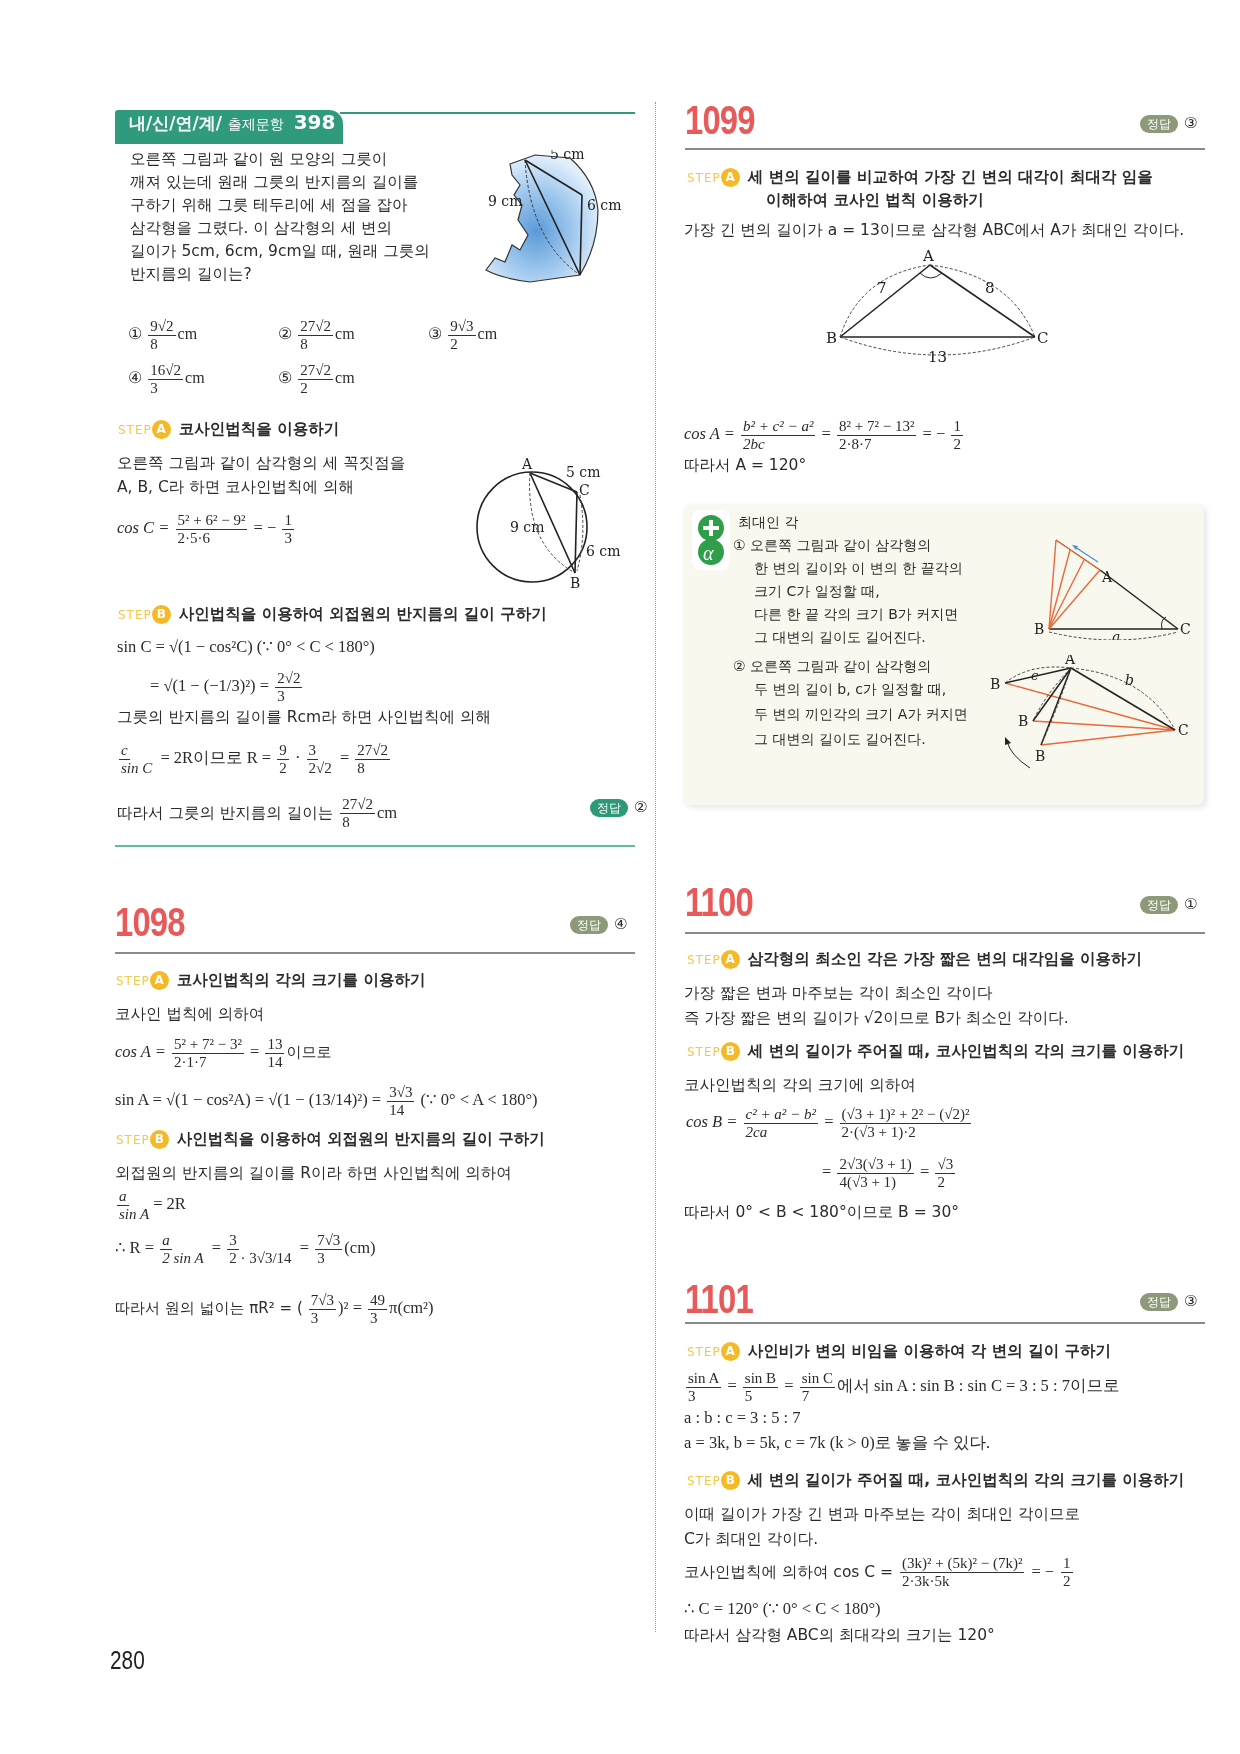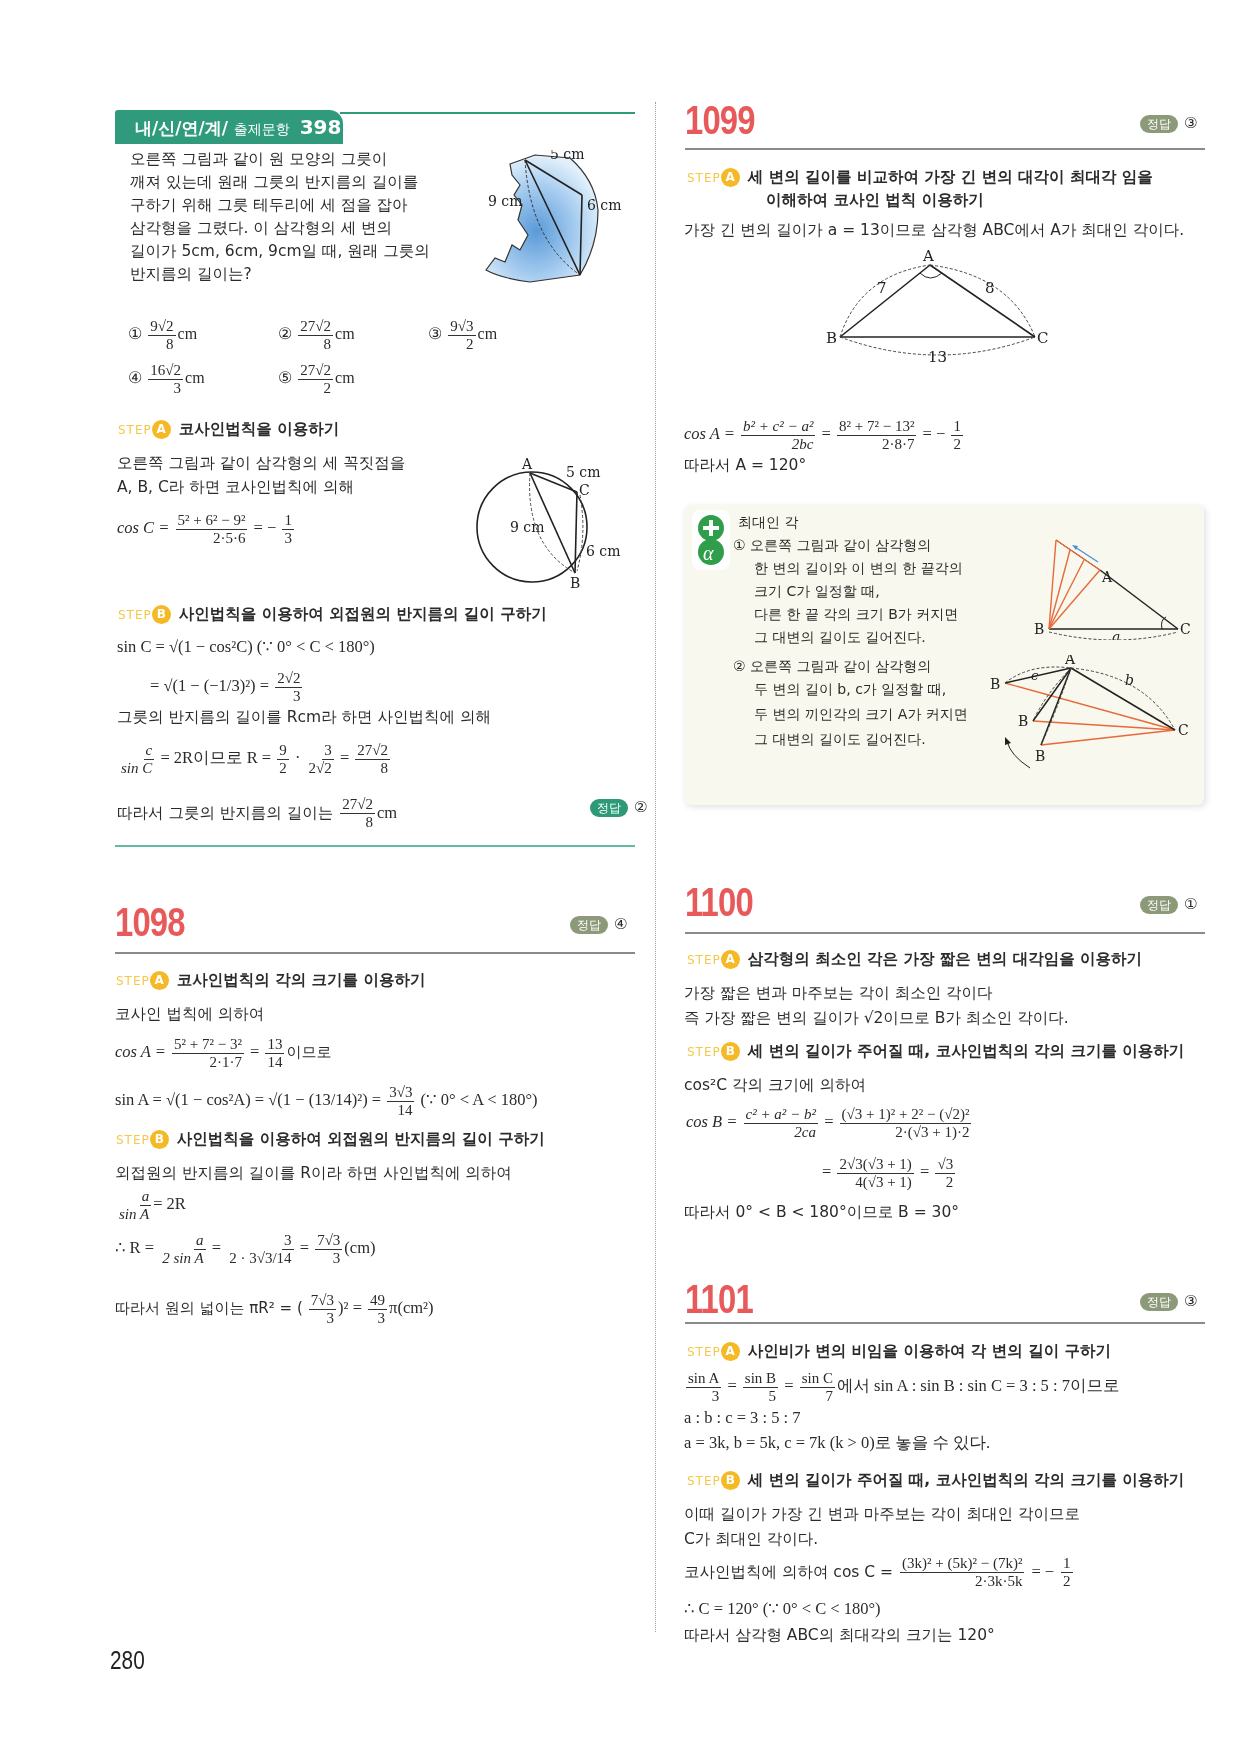--- a/index.html
+++ b/index.html
@@ -3,33 +3,33 @@
 <meta charset="utf-8">
 <style>
   * { box-sizing: border-box; margin: 0; padding: 0; }
   html, body { width: 1240px; height: 1754px; background: #fff; }
   body { position: relative; font-family: "DejaVu Sans", sans-serif; color: #2b2b2b; font-size: 15px; overflow: hidden; }
   .abs { position: absolute; }
   .serif { font-family: "DejaVu Serif", "Liberation Serif", serif; }
   .line { position: absolute; white-space: nowrap; font-size: 15.5px; line-height: 22px; }
   .math { font-family: "Liberation Serif", "DejaVu Serif", serif; font-size: 16.5px; }
   .it { font-style: italic; }
-  .frac { display: inline-flex; flex-direction: column; align-items: flex-end; vertical-align: middle; margin: 0 2px; font-family: "Liberation Serif", serif; font-size: 15px; line-height: 17px; }
+  .frac { display: inline-flex; flex-direction: column; align-items: flex-start; vertical-align: middle; margin: 0 2px; font-family: "Liberation Serif", serif; font-size: 15px; line-height: 17px; }
   .frac .num { border-bottom: 1px solid #333; padding: 0 2px; }
   .frac .den { padding: 0 2px; }
   .step { position: absolute; white-space: nowrap; font-weight: bold; font-size: 15.5px; line-height: 22px; }
   .step .tag { color: #f5c84a; font-weight: normal; letter-spacing: 1px; font-size: 12px; }
   .step .circ { display: inline-block; width: 19px; height: 19px; border-radius: 50%; background: #f5b926; color: #fff; font-size: 12px; line-height: 19px; text-align: center; vertical-align: 1px; margin-right: 8px; font-weight: bold; }
   .probnum { position: absolute; font-family: "Liberation Sans", sans-serif; font-weight: bold; font-size: 40px; color: #e85a5a; letter-spacing: -1px; transform: scaleX(0.82); transform-origin: left; }
   .hr { position: absolute; height: 2px; background: #8a8a8a; }
   .answer { position: absolute; white-space: nowrap; font-size: 15px; }
   .answer .pill { display: inline-block; background: #8d9a7a; color: #fff; border-radius: 10px; padding: 0 7px; font-size: 12px; line-height: 18px; margin-right: 6px; }
   .answer .pill.green { background: #2d9a77; }
   .divider { position: absolute; left: 655px; top: 102px; width: 0; height: 1530px; border-left: 1.5px dotted #9c9c9c; }
-  .header-tab { position: absolute; left: 115px; top: 110px; height: 34px; width: 228px; background: #2f9b7c; border-radius: 3px 14px 0 0; color: #fff; font-weight: bold; font-size: 17px; line-height: 34px; padding-left: 20px; white-space: nowrap; }
+  .header-tab { position: absolute; left: 115px; top: 110px; height: 34px; width: 228px; background: #2f9b7c; border-radius: 3px 14px 0 0; color: #fff; font-weight: bold; font-size: 17px; line-height: 24px; padding-left: 14px; white-space: nowrap; }
   .header-tab .small { font-size: 14px; font-weight: normal; }
   .header-tab .big { font-size: 20px; margin-left: 4px; }
   .header-line { position: absolute; left: 340px; top: 112px; width: 295px; height: 2px; background: #2f9b7c; }
   .teal-rule { position: absolute; left: 115px; top: 845px; width: 520px; height: 2px; background: #62b9a4; }
   .alpha-box { position: absolute; left: 684px; top: 505px; width: 520px; height: 300px; background: #f8f8ef; border-radius: 6px; box-shadow: 2px 2px 6px rgba(0,0,0,0.12); }
   .alpha-icon { position: absolute; left: 692px; top: 510px; width: 38px; height: 60px; }
   .pagenum { position: absolute; left: 110px; top: 1645px; font-family: "Liberation Sans", sans-serif; font-size: 26px; transform: scaleX(0.8); transform-origin: left; color: #222; }
   .choice { position: absolute; white-space: nowrap; font-family: "Liberation Serif", serif; font-size: 16px; }
 </style>
 </head>
@@ -379,21 +379,21 @@
 <div class="hr" style="left:685px;top:932px;width:520px"></div>
 
 <div class="step" style="left:687px;top:948px">
   <span class="tag">STEP</span><span class="circ">A</span><span>삼각형의 최소인 각은 가장 짧은 변의 대각임을 이용하기</span>
 </div>
 <div class="line" style="left:684px;top:982px">가장 짧은 변과 마주보는 각이 최소인 각이다</div>
 <div class="line" style="left:684px;top:1007px">즉 가장 짧은 변의 길이가 √2이므로 B가 최소인 각이다.</div>
 <div class="step" style="left:687px;top:1040px">
   <span class="tag">STEP</span><span class="circ">B</span><span>세 변의 길이가 주어질 때, 코사인법칙의 각의 크기를 이용하기</span>
 </div>
-<div class="line" style="left:684px;top:1074px">cos²C 각의 크기에 의하여</div>
+<div class="line" style="left:684px;top:1074px">코사인법칙의 각의 크기에 의하여</div>
 <div class="line math" style="left:686px;top:1106px">
   <span class="it">cos B =</span>
   <span class="frac it">
       <span class="num">c² + a² − b²</span>
       <span class="den">2ca</span>
     </span> =
   <span class="frac">
       <span class="num">(√3 + 1)² + 2² − (√2)²</span>
       <span class="den">2·(√3 + 1)·2</span>
     </span>

